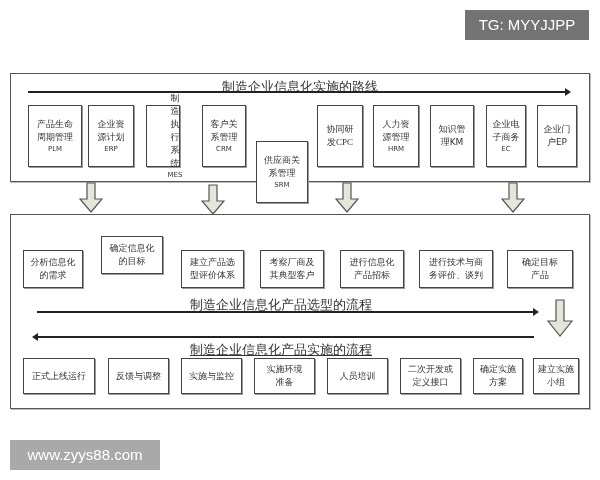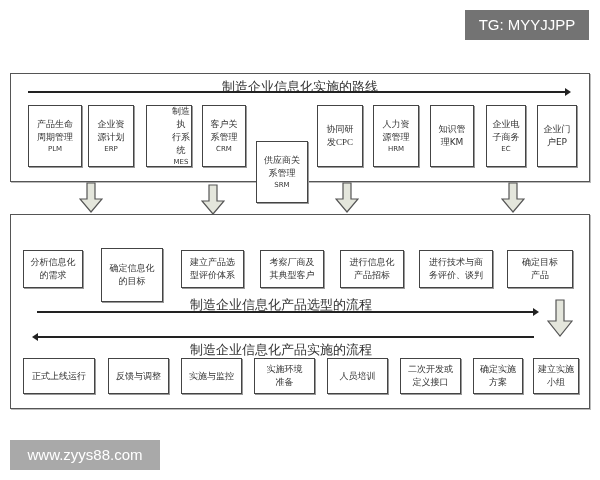--- a/index.html
+++ b/index.html
@@ -63,21 +63,21 @@
 <div class="box" style="left:28px; top:105px; width:54px; height:62px;">
   <span>产品生命</span>
   <span>周期管理</span>
   <span class="sub">PLM</span>
 </div>
 <div class="box" style="left:88px; top:105px; width:46px; height:62px;">
   <span>企业资</span>
   <span>源计划</span>
   <span class="sub">ERP</span>
 </div>
-<div class="box" style="left:146px; top:105px; width:46px; height:62px;padding-left:24px;">
+<div class="box" style="left:146px; top:105px; width:34px; height:62px;padding-left:24px;">
   <span>制造执</span>
   <span>行系统</span>
   <span class="sub">MES</span>
 </div>
 <div class="box" style="left:202px; top:105px; width:44px; height:62px;">
   <span>客户关</span>
   <span>系管理</span>
   <span class="sub">CRM</span>
 </div>
 <div class="box" style="left:256px; top:105px; width:52px; height:62px;margin-top:36px;">
@@ -120,21 +120,21 @@
 <svg class="down-arrow" style="left:501px; top:182px;" viewBox="0 0 24 32">
   <polygon points="8,1 16,1 16,17 23,17 12,30 1,17 8,17" fill="#e4e6dc" stroke="#555" stroke-width="1.2"></polygon>
 </svg>
 
 <div class="panel panel-bottom"></div>
 
 <div class="box" style="left:23px; top:250px; width:60px; height:38px;">
   <span>分析信息化</span>
   <span>的需求</span>
 </div>
-<div class="box" style="left:101px; top:248px; width:62px; height:54px;justify-content:center;">
+<div class="box" style="left:101px; top:236px; width:62px; height:38px;justify-content:center;">
   <span>确定信息化</span>
   <span>的目标</span>
 </div>
 <div class="box" style="left:181px; top:250px; width:63px; height:38px;">
   <span>建立产品选</span>
   <span>型评价体系</span>
 </div>
 <div class="box" style="left:260px; top:250px; width:64px; height:38px;">
   <span>考察厂商及</span>
   <span>其典型客户</span>
@@ -153,21 +153,21 @@
 </div>
 
 <div class="line-label" style="left:190px; top:296px; width:180px;">制造企业信息化产品选型的流程</div>
 <div class="hline arrow-right" style="left:37px; top:311px; width:497px;"></div>
 
 <svg class="down-arrow" style="left:547px; top:299px; width:26px; height:38px;" viewBox="0 0 26 38">
   <polygon points="9,1 17,1 17,22 25,22 13,37 1,22 9,22" fill="#e4e6dc" stroke="#555" stroke-width="1.2"></polygon>
 </svg>
 
 <div class="hline arrow-left" style="left:37px; top:336px; width:497px;"></div>
-<div class="line-label" style="left:190px; top:341px; width:180px;">制造企业信息化产品实施的流程</div>
+<div class="line-label" style="left:190px; top:341px; width:180px;text-decoration:underline;">制造企业信息化产品实施的流程</div>
 
 <div class="box" style="left:23px; top:358px; width:72px; height:36px;">
   <span>正式上线运行</span>
 </div>
 <div class="box" style="left:108px; top:358px; width:61px; height:36px;">
   <span>反馈与调整</span>
 </div>
 <div class="box" style="left:181px; top:358px; width:61px; height:36px;">
   <span>实施与监控</span>
 </div>

